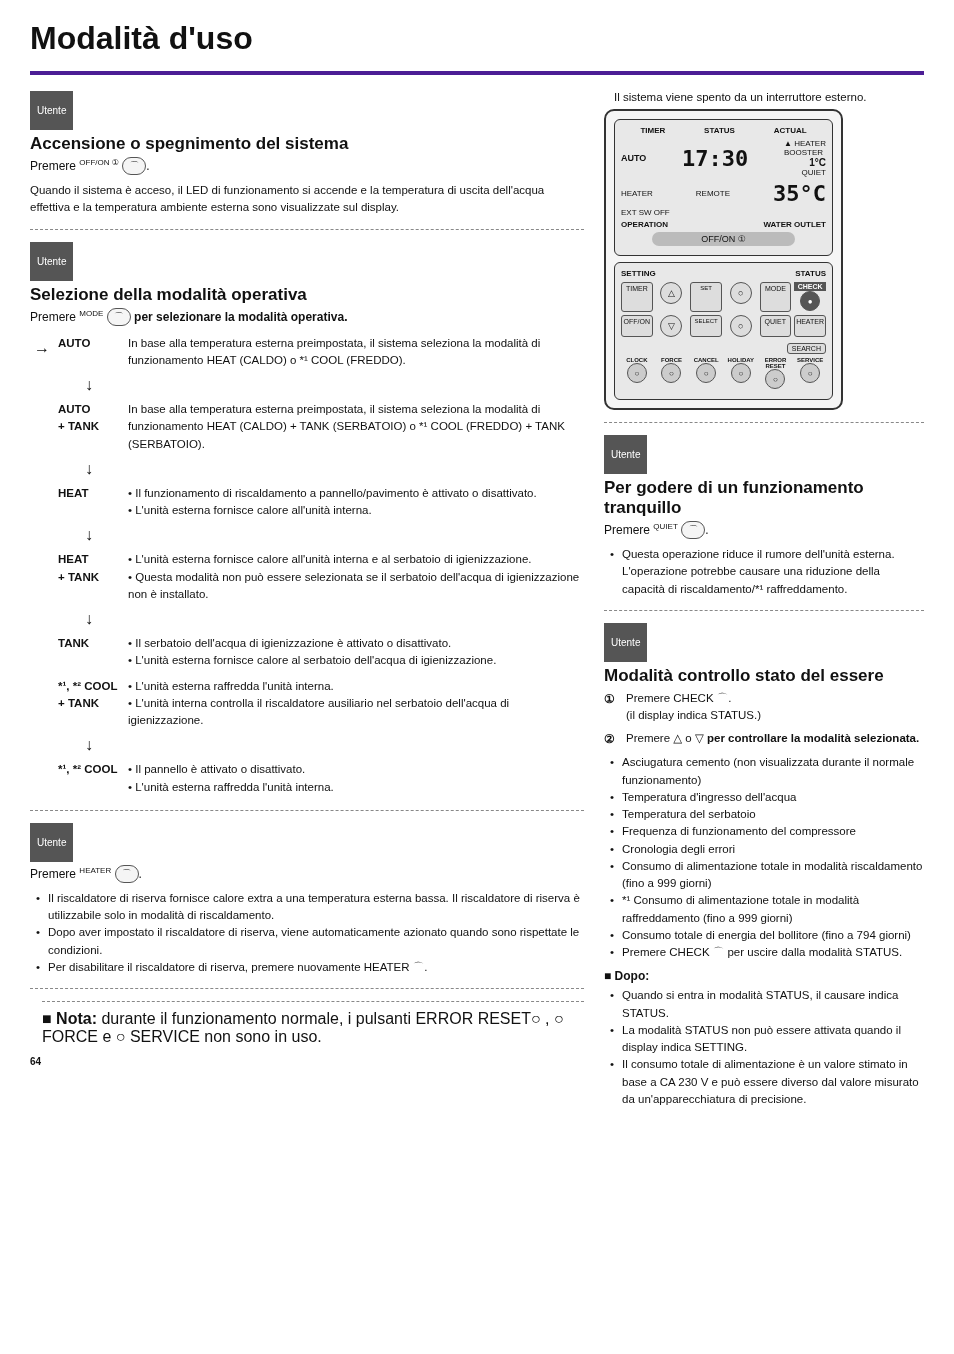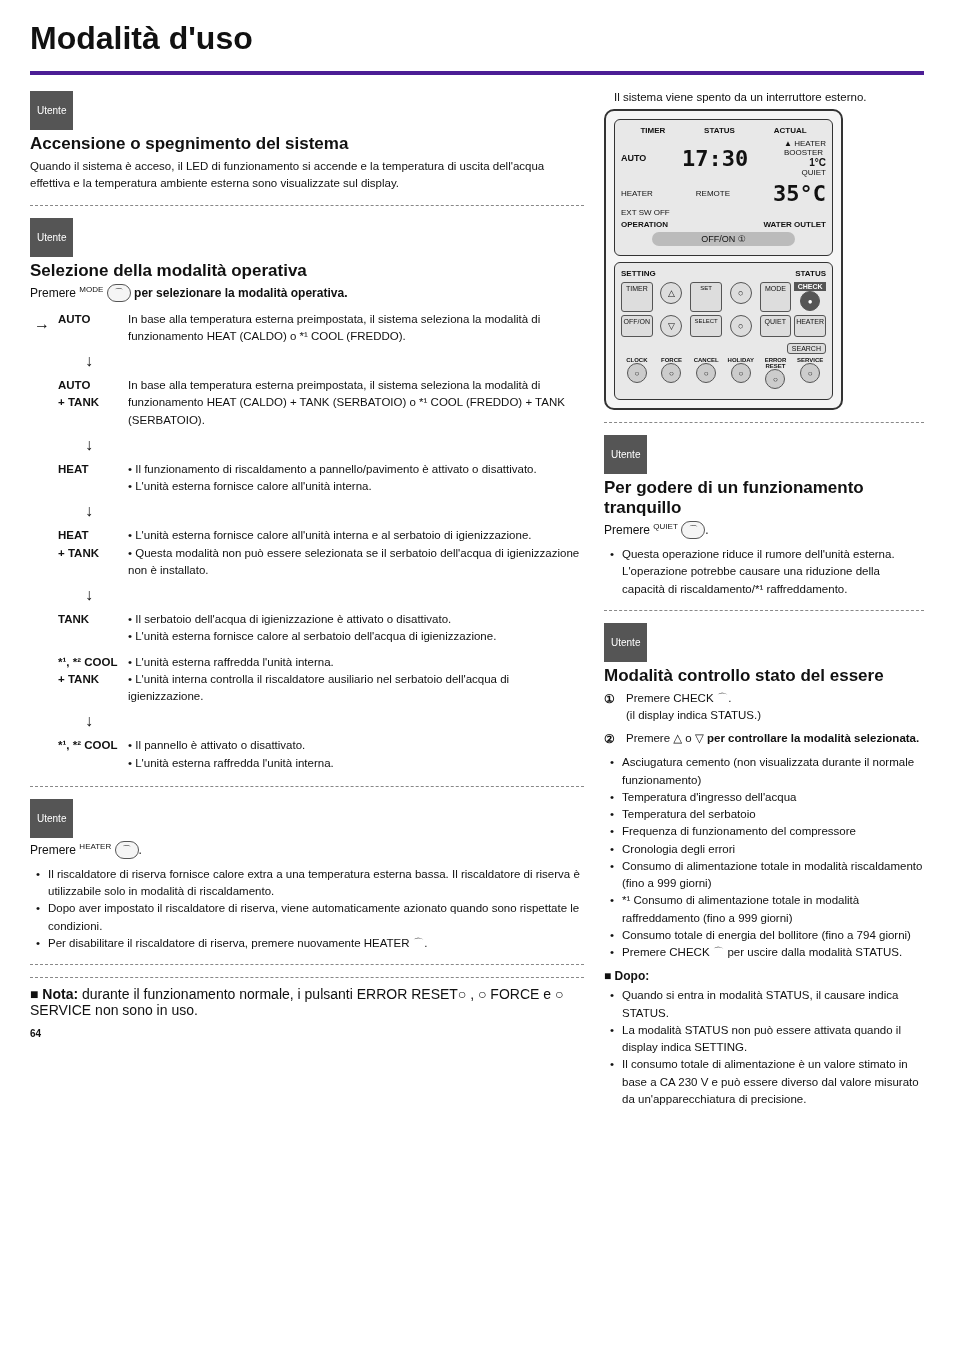--- a/index.html
+++ b/index.html
@@ -260,24 +260,25 @@
       content: '■ ';
     }
 
     .page-num {
       font-size: 10px;
       font-weight: bold;
       margin-top: 10px;
     }
 
     .bottom-nota {
-      font-size: 14px;
+      font-size: 16px;
       margin-top: 10px;
       border-top: 1px dashed #888;
       padding-top: 8px;
+      margin-left: 12px;
     }
 
     
     .right-top { margin-bottom: 10px; }
 
     .r-cell {
       text-align: center;
       font-size: 7px;
       font-weight: bold;
     }
@@ -305,20 +306,25 @@
 
 <h1 class="page-title">Modalità d'uso</h1>
 
 <div class="two-col">
 
   <div class="left-col">
 
     
     <span class="section-badge">Utente</span>
     <div class="section-title">Accensione o spegnimento del sistema</div>
+    <div class="press-line">
+      <span>Premere</span>
+      <span class="btn-label">OFF/ON ①</span>
+      <span class="btn-icon">⌒</span>.
+    </div>
     <div class="section-text">Quando il sistema è acceso, il LED di funzionamento si accende e la temperatura di uscita dell'acqua effettiva e la temperatura ambiente esterna sono visualizzate sul display.</div>
 
     <hr class="dashed-divider">
 
     
     <span class="section-badge">Utente</span>
     <div class="section-title">Selezione della modalità operativa</div>
     <div class="press-line">
       <span>Premere</span>
       <span class="btn-label">MODE</span>

